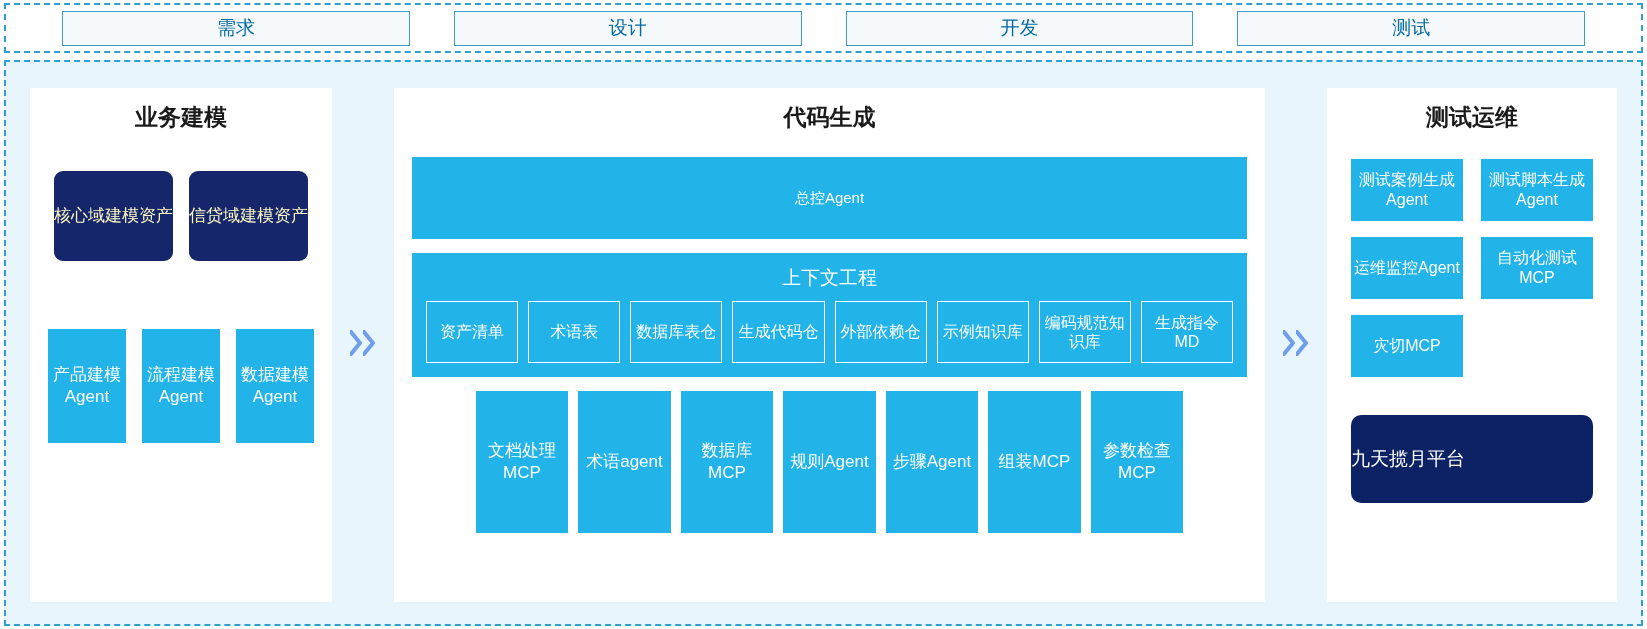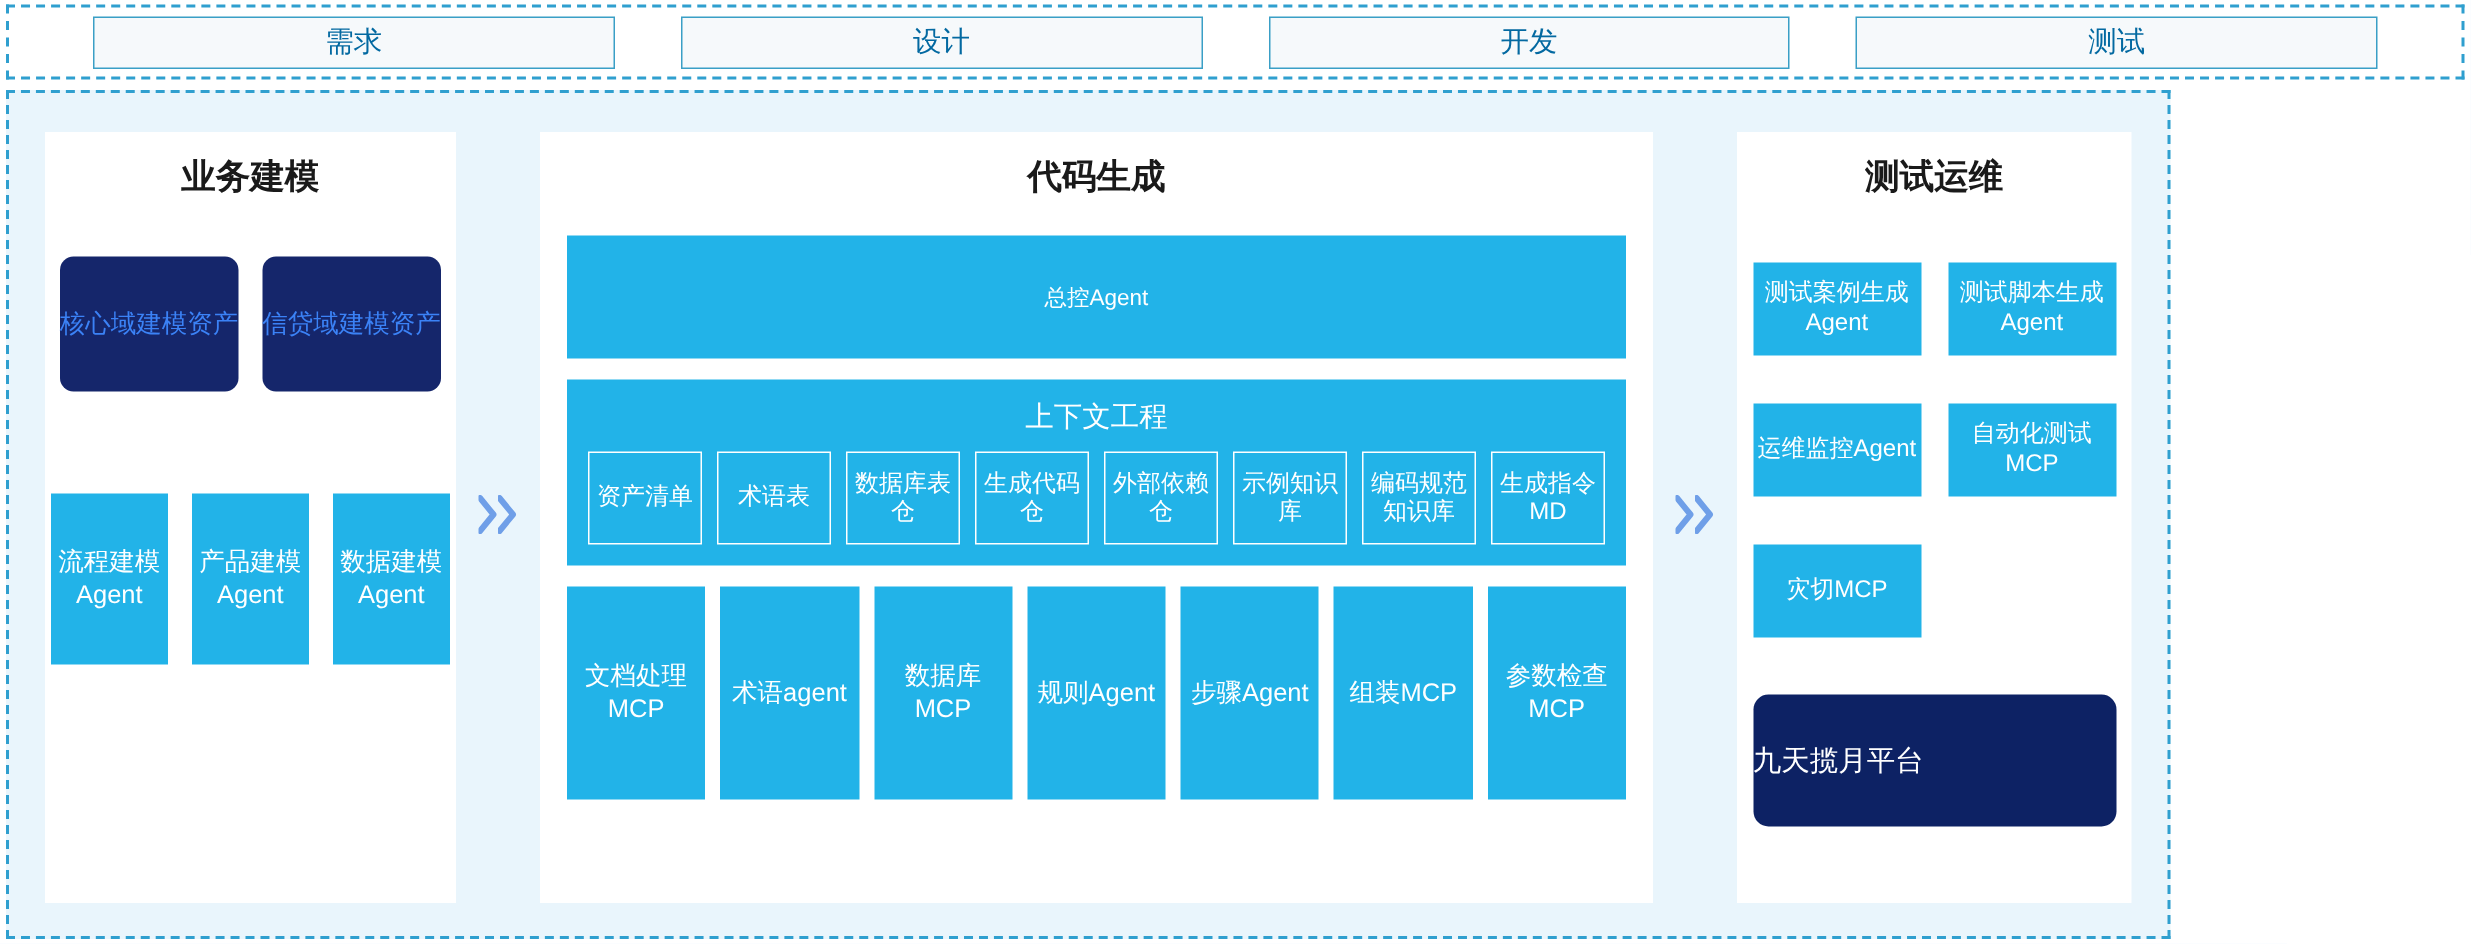--- a/index.html
+++ b/index.html
@@ -36,21 +36,21 @@
     font-size: 19px;
     color: #0369a1;
   }
   .stage-box:first-child { margin-left: 28px; }
   .stage-box:last-child  { margin-right: 28px; }
 
   
   .main-area {
     position: absolute;
     left: 4px; top: 60px;
-    width: 1443px; height: 566px;
+    width: 1639px; height: 566px;
     border: 2px dashed #2f9fcf;
     background: #e9f5fc;
     display: flex;
     align-items: stretch;
   }
 
   .panel {
     background: #ffffff;
     display: flex;
     flex-direction: column;
@@ -71,21 +71,21 @@
   }
   .left-assets {
     display: flex;
     gap: 16px;
     margin-top: 38px;
   }
   .asset-box {
     width: 119px; height: 90px;
     background: #15266b;
     border-radius: 9px;
-    color: #3b82f6;
+    color: #fef9c3;
     font-size: 17px;
     line-height: 1.25;
     display: flex; align-items: center; justify-content: flex-end;
     text-align: center;
   }
   .left-agents {
     display: flex;
     gap: 16px;
     margin-top: 68px;
   }
@@ -176,22 +176,22 @@
 
   
   .panel-right {
     width: 290px;
     margin: 26px 24px 22px 0;
     padding-bottom: 16px;
   }
   .right-grid {
     display: grid;
     grid-template-columns: 112px 112px;
-    gap: 32px 18px;
-    margin-top: 42px;
+    gap: 16px 18px;
+    margin-top: 26px;
   }
   .ops-box {
     height: 62px;
     background: #22b3e8;
     color: #ffffff;
     font-size: 16px;
     line-height: 1.25;
     display: flex; align-items: center; justify-content: center;
     text-align: center;
     padding: 0 3px;
@@ -236,24 +236,24 @@
         <div class="asset-box">
           <span>核心域建模资产</span>
         </div>
         <div class="asset-box">
           <span>信贷域建模资产</span>
         </div>
       </div>
 
       <div class="left-agents">
         <div class="agent-tall">
+          <span>产品建模Agent</span>
+        </div>
+        <div class="agent-tall">
           <span>流程建模Agent</span>
-        </div>
-        <div class="agent-tall">
-          <span>产品建模Agent</span>
         </div>
         <div class="agent-tall">
           <span>数据建模Agent</span>
         </div>
       </div>
     </div>
 
     <div class="arrow-col">
       <span class="chevrons">
         <span class="chev">

